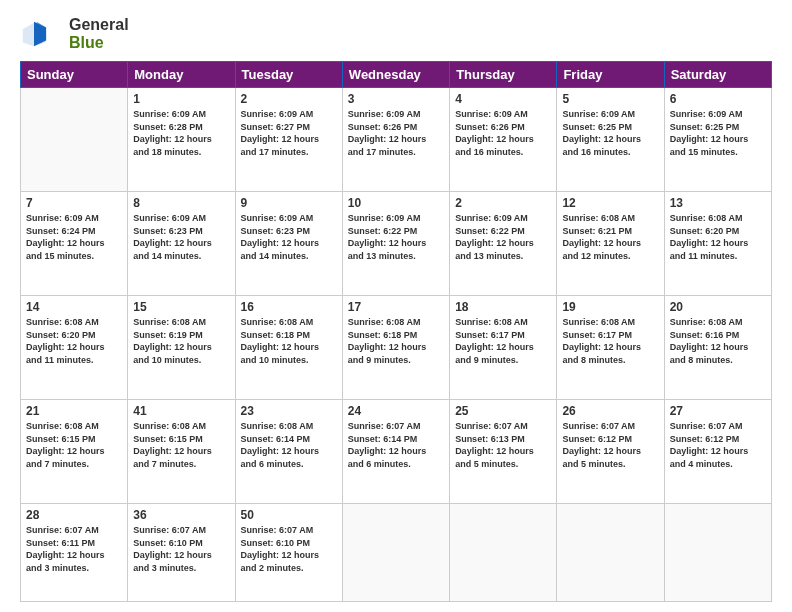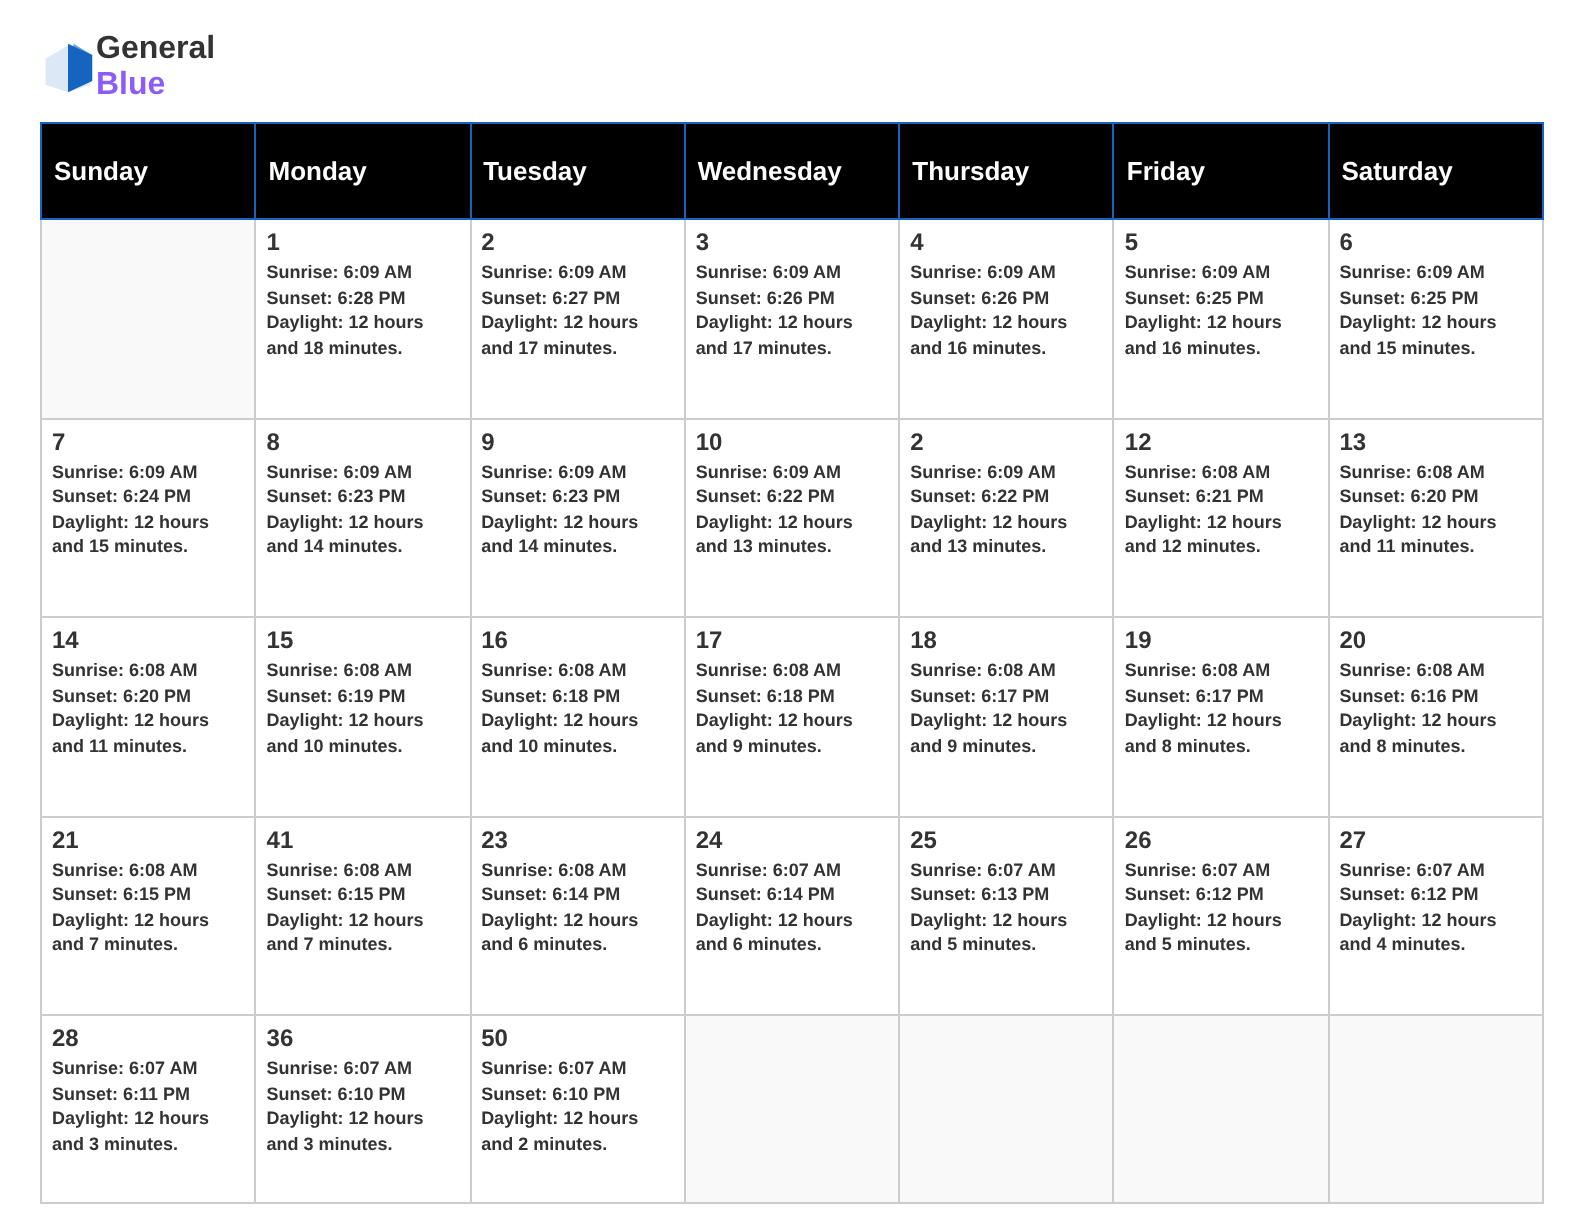--- a/index.html
+++ b/index.html
@@ -19,21 +19,21 @@
     }
     .header {
       display: flex;
       justify-content: space-between;
       align-items: flex-start;
       margin-bottom: 10px;
     }
     .logo {
       display: flex;
       align-items: center;
-      gap: 0;
+      gap: 21px;
     }
     .logo-icon {
       width: 28px;
       height: 28px;
     }
     .title-block {
       text-align: right;
     }
     .main-title {
       font-size: 32px;
@@ -45,24 +45,24 @@
       color: #555;
     }
     .calendar {
       flex: 1;
       border: 1px solid #ccc;
       border-collapse: collapse;
       width: 100%;
       table-layout: fixed;
     }
     .calendar th {
-      background: #000000;
+      background: #701a75;
       color: #fff;
       text-align: left;
-      padding: 16px 6px;
+      padding: 5px 6px;
       font-size: 13px;
       border: 1px solid #1565c0;
     }
     .calendar td {
       border: 1px solid #ccc;
       vertical-align: top;
       padding: 4px 5px;
       font-size: 9.5px;
       color: #333;
       height: 80px;
@@ -93,21 +93,21 @@
 <div class="page">
   <div class="header">
     <div class="logo">
       <svg class="logo-icon" viewBox="0 0 30 30">
         <polygon points="15,3 27,10 27,24 15,28 3,24 3,10" fill="#1565c0" opacity="0.15"></polygon>
         <polygon points="18,2 28,8 24,22 15,26" fill="#1565c0" opacity="0.6"></polygon>
         <polygon points="15,2 28,8 28,22 15,28" fill="#1565c0"></polygon>
       </svg>
       <div>
         <div style="font-size:16px;font-weight:bold;color:#333;line-height:1.1;">General</div>
-        <div style="font-size:16px;font-weight:bold;color:#8b5cf6;line-height:1.1;">Blue</div>
+        <div style="font-size:16px;font-weight:bold;color:#4d7c0f;line-height:1.1;">Blue</div>
       </div>
     </div>
     <div class="title-block">
     </div>
   </div>
 
   <table class="calendar">
     <thead>
       <tr>
       <th>Sunday</th>

